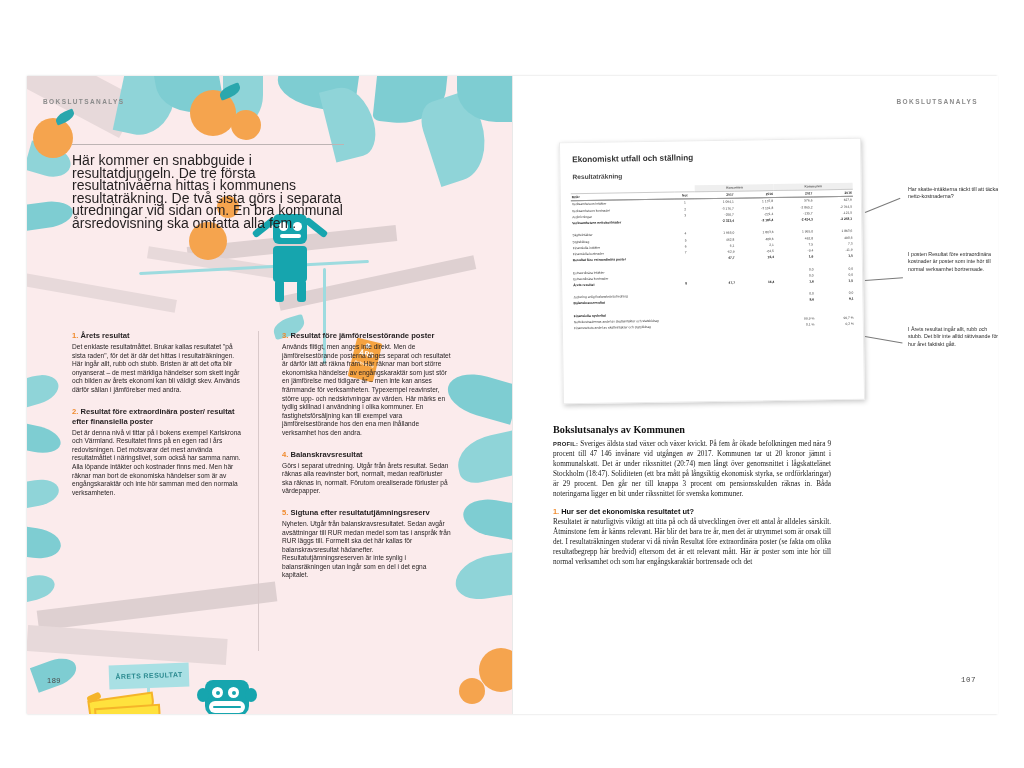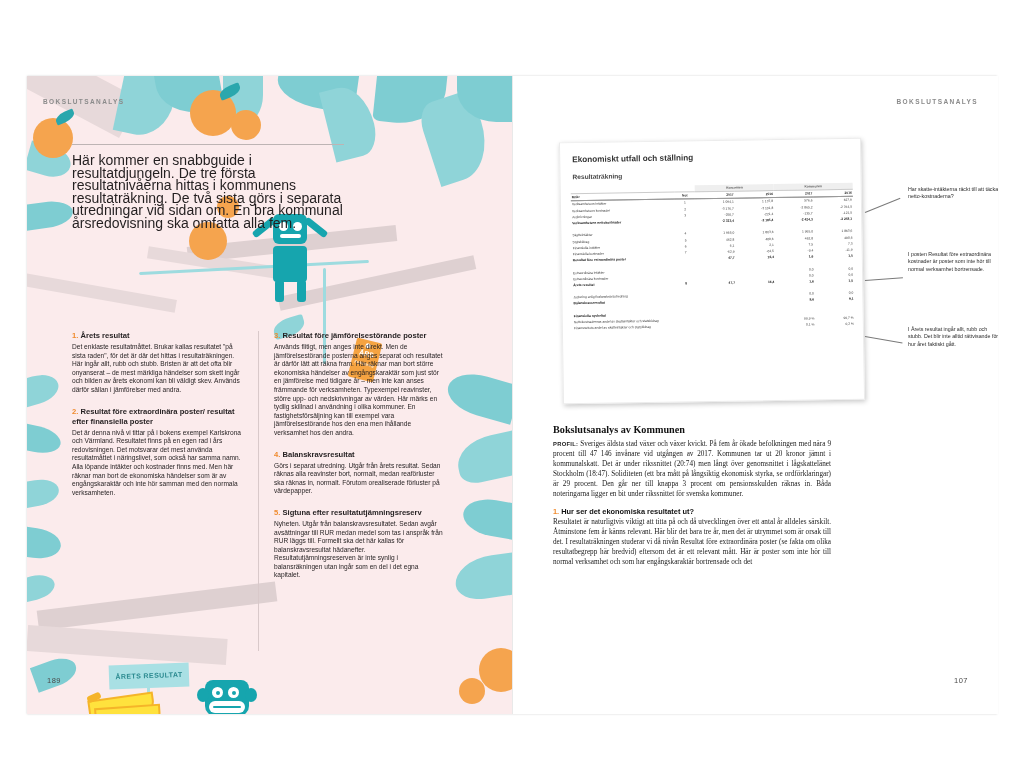--- a/index.html
+++ b/index.html
@@ -31,21 +31,21 @@
   .kicker{position:absolute;left:16px;top:22px;font-size:6.5px;letter-spacing:1.4px;
           color:#8b8b8b;font-weight:700;}
   .headline{font-size:13.5px;font-weight:700;color:#231f20;letter-spacing:-.2px;}
   .rule{height:1px;background:#bdb4b4;margin:6px 0 9px 0;width:272px;}
   .lede{font-size:14px;line-height:12.6px;color:#231f20;}
 
   
   .cols{position:absolute;left:45px;top:255px;width:390px;height:320px;
         display:flex;gap:16px;}
   .col{width:170px;}
-  .col.divider{border-left:1px solid #d9c9ca;padding-left:15px;width:170px;}
+  .col.divider{border-left:1px solid #d9c9ca;padding-left:23px;width:170px;}
   .blk{margin-bottom:12px;}
   h3.sub{font-size:7.6px;line-height:10px;margin:0 0 2px 0;font-weight:700;color:#231f20;}
   h3.sub .num{color:#f08a2c;}
   p.body{font-size:6.6px;line-height:8.6px;margin:0;color:#231f20;text-align:left;}
 
   
   .sign{position:absolute;left:82px;top:588px;width:80px;height:24px;background:#a9e0e4;
         transform:rotate(-2deg);}
   .sign span{display:block;text-align:center;font-size:7px;font-weight:700;color:#2c8a90;
              letter-spacing:.4px;line-height:24px;}
@@ -434,15 +434,15 @@
     <div class="cl-line" style="left:352px;top:204px;width:38px;transform:rotate(-4deg);"></div>
     <div class="cl-line" style="left:352px;top:260px;width:38px;transform:rotate(10deg);"></div>
 
     <div class="art">
       <h2>Bokslutsanalys av Kommunen</h2>
       <p><span class="profil">PROFIL:</span> <span>Sveriges äldsta stad växer och växer kvickt. På fem år ökade befolkningen med nära 9 procent till 47 146 invånare vid utgången av 2017. Kommunen tar ut 20 kronor jämnt i kommunalskatt. Det är under rikssnittet (20:74) men långt över genomsnittet i lågskattelänet Stockholm (18:47). Soliditeten (ett bra mått på långsiktig ekonomisk styrka, se ordförklaringar) är 29 procent. Den går ner till knappa 3 procent om pensionsskulden räknas in. Båda noteringarna ligger en bit under rikssnittet för svenska kommuner.</span></p>
       <h3><span class="num">1.</span> <span>Hur ser det ekonomiska resultatet ut?</span></h3>
       <p>Resultatet är naturligtvis viktigt att titta på och då utvecklingen över ett antal år alldeles särskilt. Åtminstone fem år känns relevant. Här blir det bara tre år, men det är utrymmet som är orsak till det. I resultaträkningen studerar vi då nivån Resultat före extraordinära poster (se fakta om olika resultatbegrepp här bredvid) eftersom det är ett relevant mått. Här är poster som inte hör till normal verksamhet och som har engångskaraktär bortrensade och det</p>
     </div>
 
-    <div class="pgnum" style="right:30px;top:600px;">107</div>
+    <div class="pgnum" style="right:22px;top:600px;font-family:Liberation Mono, monospace;">107</div>
   </div>
 </div>
 
 </body></html>

